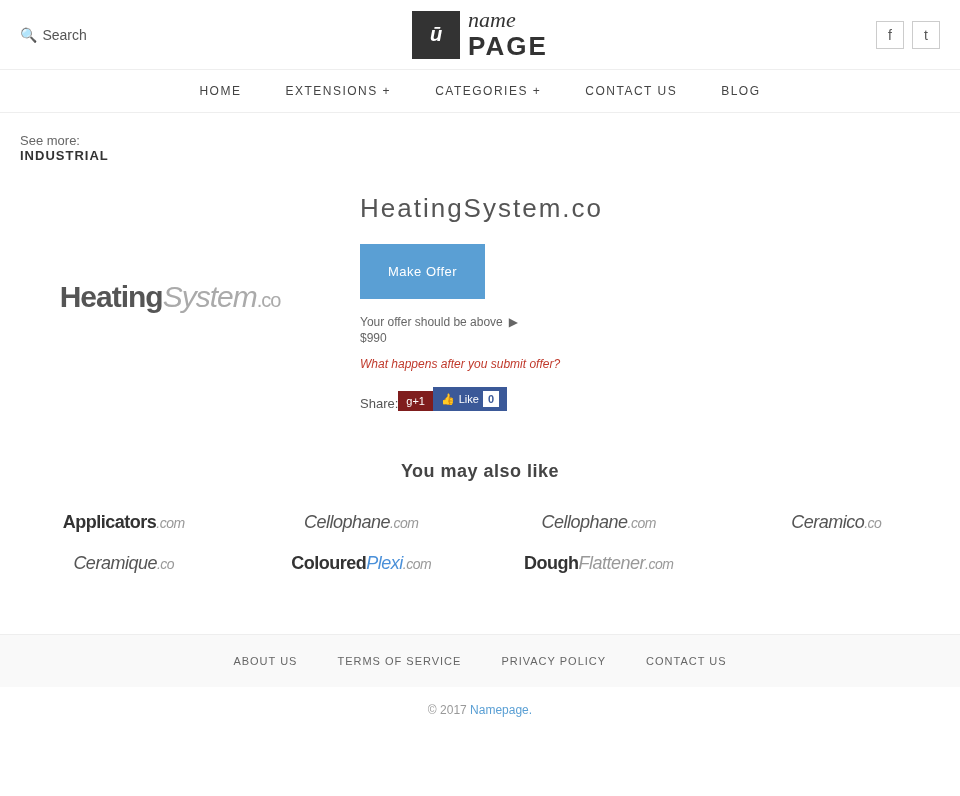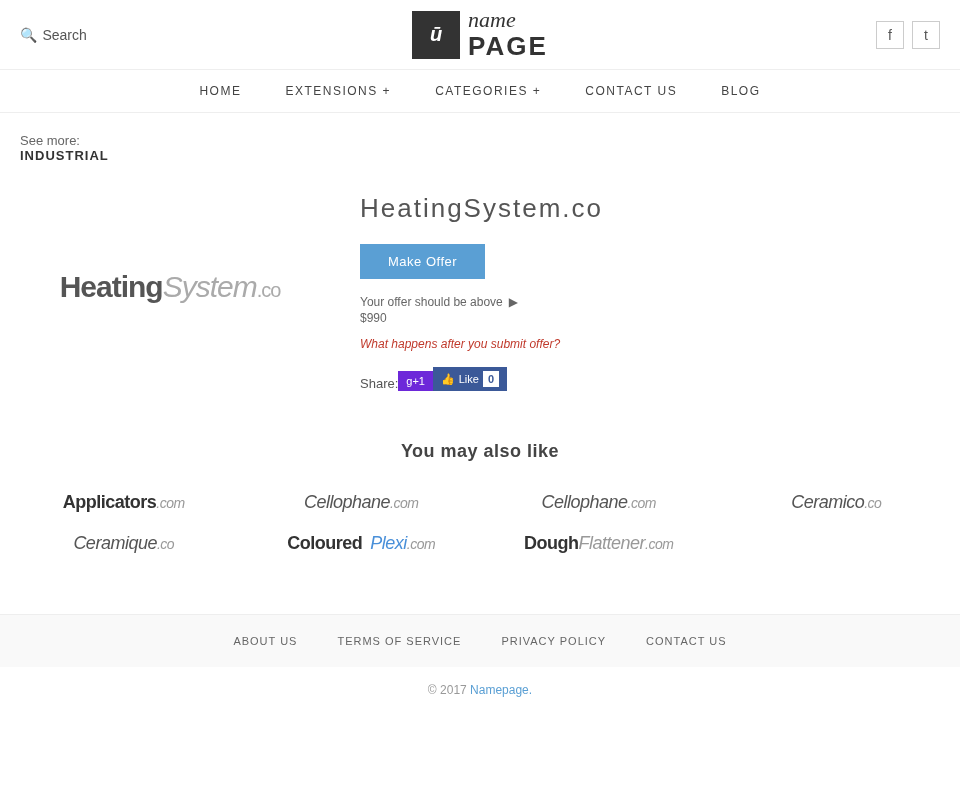--- a/index.html
+++ b/index.html
@@ -169,21 +169,21 @@
       font-size: 26px;
       font-weight: normal;
       color: #555;
       letter-spacing: 2px;
       margin-bottom: 20px;
     }
     .make-offer-btn {
       background: #5a9fd4;
       color: #fff;
       border: none;
-      padding: 10px 28px;
+      padding: 20px 28px;
       font-size: 13px;
       cursor: pointer;
       margin-bottom: 16px;
       letter-spacing: 0.5px;
     }
     .offer-info {
       display: flex;
       align-items: flex-end;
       gap: 6px;
       margin-bottom: 2px;
@@ -211,21 +211,21 @@
     }
     .share-area {
       display: flex;
       align-items: flex-end;
     }
     .share-label {
       font-size: 13px;
       color: #555;
     }
     .g-plus-btn {
-      background: #6d28d9;
+      background: #7f1d1d;
       color: #fff;
       border: none;
       padding: 4px 8px;
       font-size: 11px;
       cursor: pointer;
       display: flex;
       align-items: center;
       gap: 2px;
     }
     .fb-like-btn {
@@ -429,21 +429,21 @@
       </div>
 
       <div class="also-like-item">
         <span class="brand-logo">
           <span class="bold-part" style="font-weight:normal; color:#555; font-style:italic;">Ceramique</span><span class="ext" style="color:#999; font-style:italic; font-size:14px;">.co</span>
         </span>
       </div>
 
       <div class="also-like-item">
         <span class="brand-logo">
-          <span class="bold-part" style="font-weight:bold; color:#333;">Coloured</span><span class="colored-part" style="color:#4a90d9; font-style:italic;padding-left:8px;">Plexi</span><span class="ext" style="color:#999; font-style:italic; font-size:14px;">.com</span>
+          <span class="bold-part" style="font-weight:bold; color:#333;">Coloured</span><span class="colored-part" style="color:#4a90d9; font-style:italic;">Plexi</span><span class="ext" style="color:#999; font-style:italic; font-size:14px;">.com</span>
         </span>
       </div>
 
       <div class="also-like-item">
         <span class="brand-logo">
           <span class="bold-part" style="font-weight:bold; color:#333;">Dough</span><span class="italic-part" style="font-style:italic; color:#999; font-weight:normal;">Flattener</span><span class="ext" style="color:#999; font-style:italic; font-size:14px;">.com</span>
         </span>
       </div>
 
     </div>

